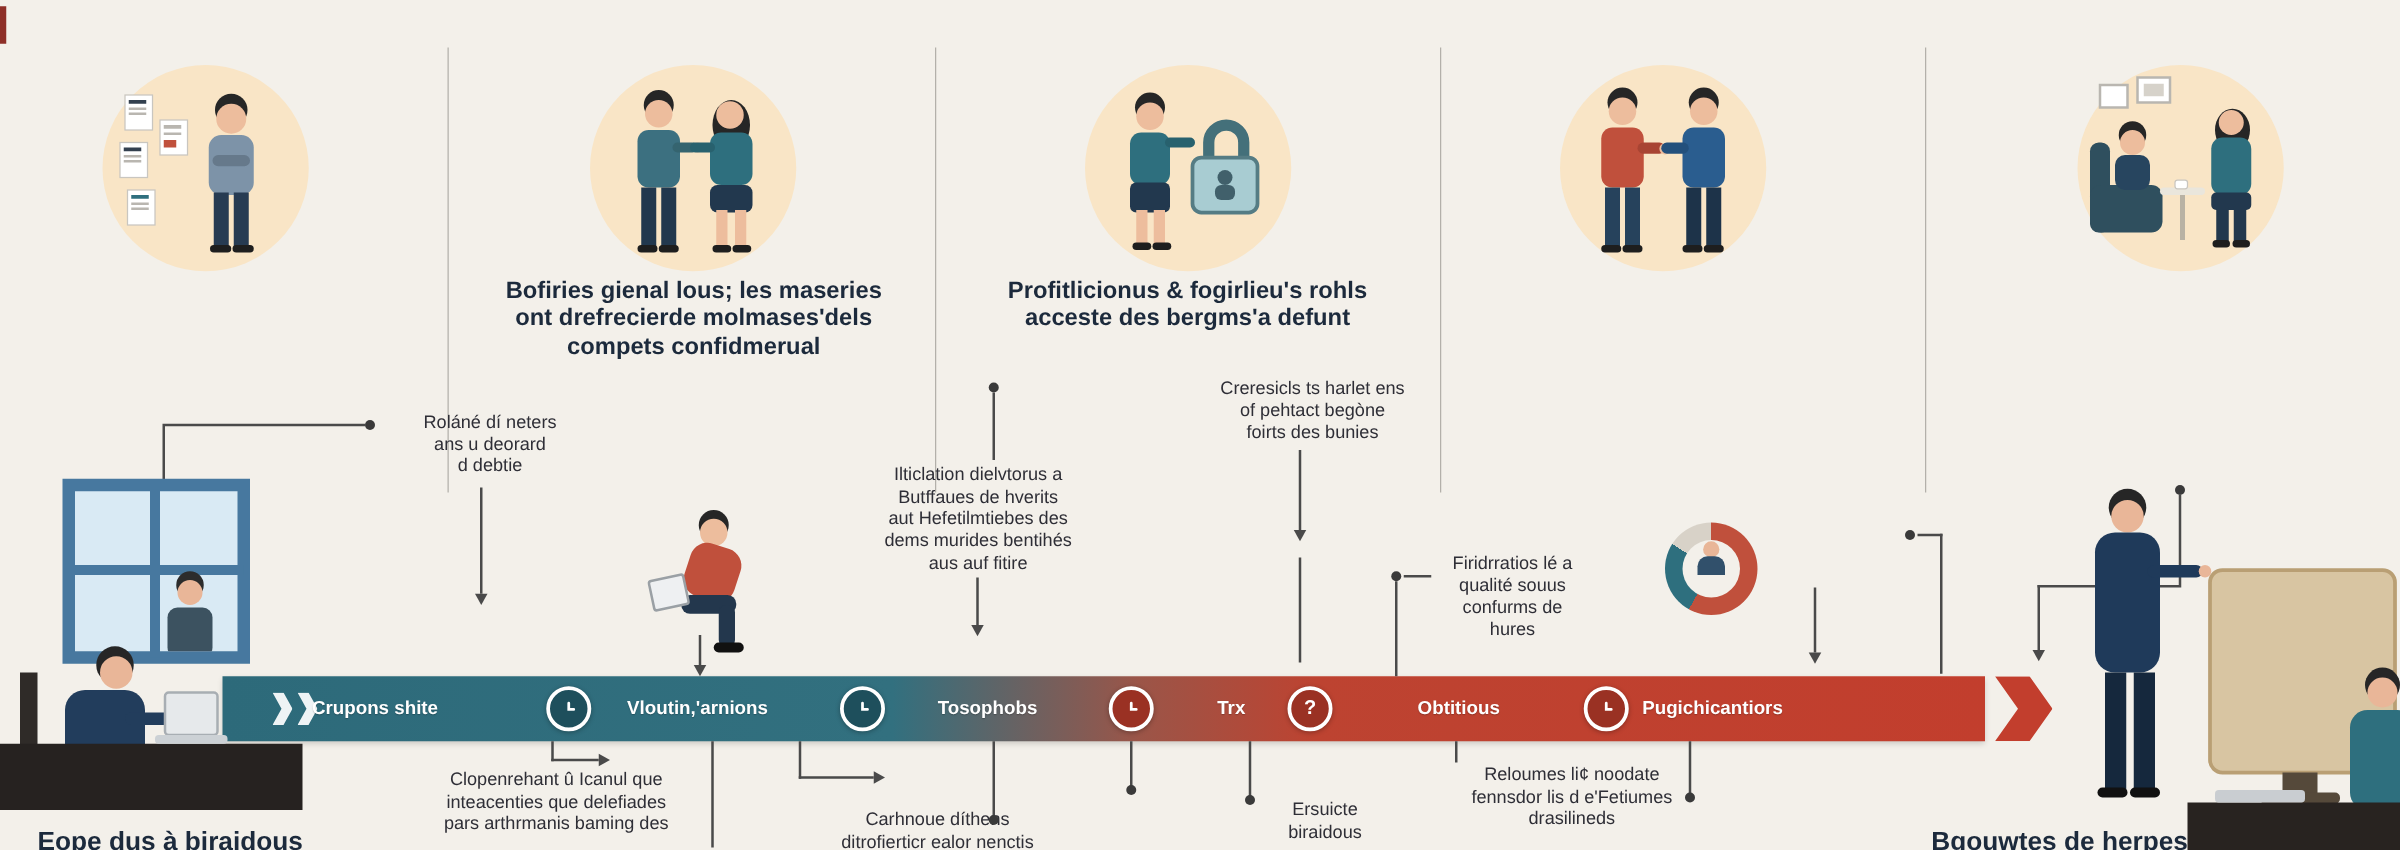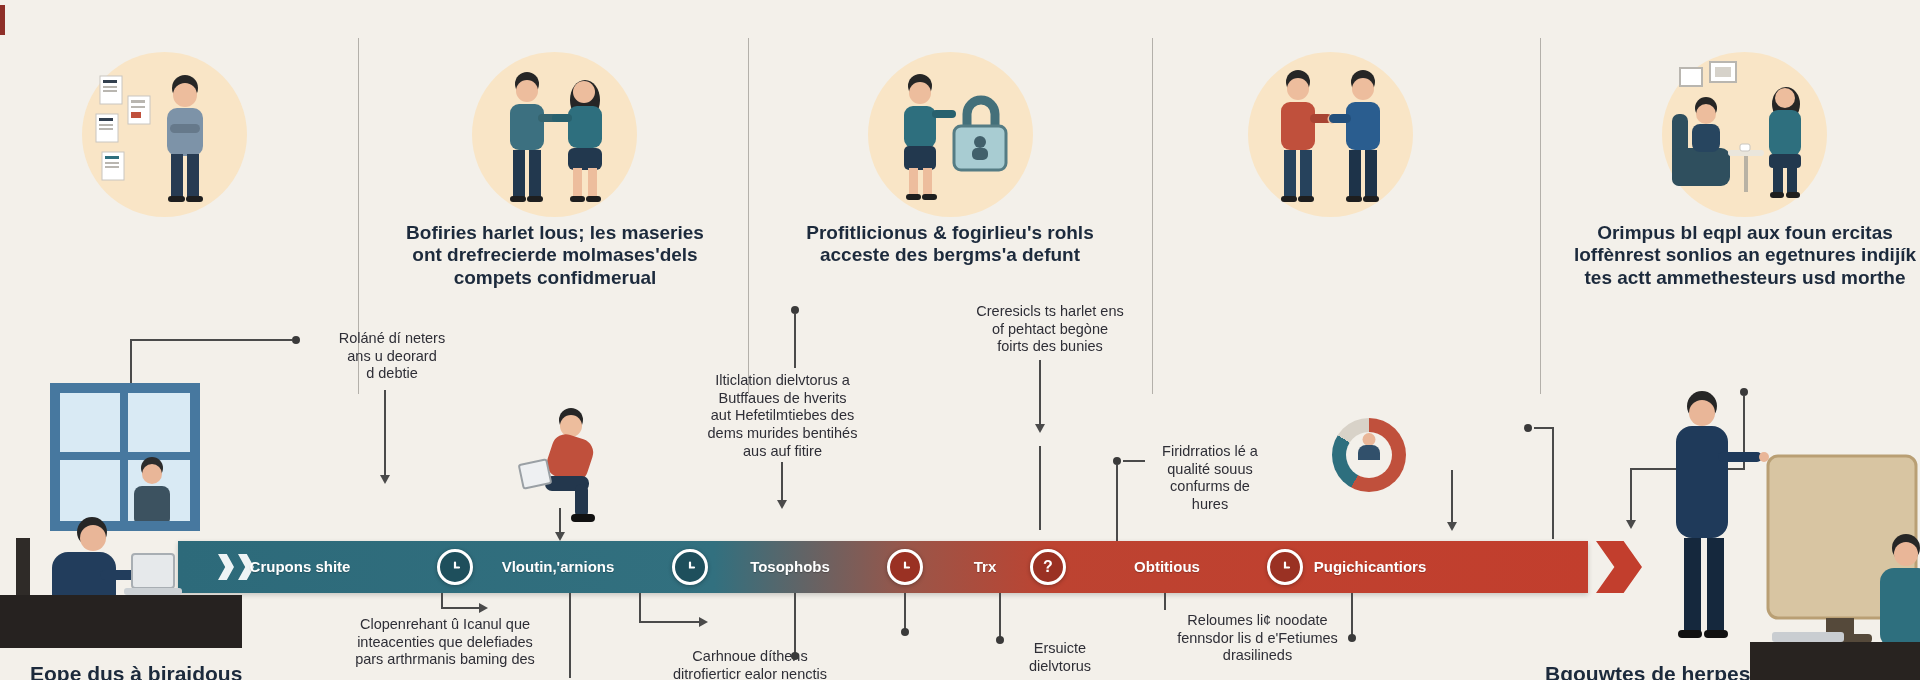--- a/index.html
+++ b/index.html
@@ -182,23 +182,22 @@
         <rect x="107" y="58" width="32" height="46" rx="9" fill="#2e6f7e"></rect>
         <rect x="107" y="102" width="32" height="14" rx="4" fill="#22384e"></rect>
         <rect x="111" y="114" width="10" height="28" fill="#22384e"></rect>
         <rect x="125" y="114" width="10" height="28" fill="#22384e"></rect>
         <rect x="108" y="140" width="14" height="6" rx="3" fill="#1e1e1e"></rect>
         <rect x="124" y="140" width="14" height="6" rx="3" fill="#1e1e1e"></rect>
       </g>
     </svg>
   </div>
 
-  <div class="caption" style="left:390px;top:222px;width:330px">Bofiries harlet lous; les maseries ont drefrecierde molmases'dels compets confidmerual</div>
+  <div class="caption" style="left:390px;top:222px;width:330px">Bofiries gienal lous; les maseries ont drefrecierde molmases'dels compets confidmerual</div>
   <div class="caption" style="left:785px;top:222px;width:330px">Profitlicionus &amp; fogirlieu's rohls acceste des bergms'a defunt</div>
-  <div class="caption" style="left:1570px;top:222px;width:350px">Orimpus bl eqpl aux foun ercitas loffènrest sonlios an egetnures indijík tes actt ammethesteurs usd morthe</div>
 
   <div class="divider" style="left:358px"></div>
   <div class="divider" style="left:748px"></div>
   <div class="divider" style="left:1152px"></div>
   <div class="divider" style="left:1540px"></div>
 
   <div class="ann" style="left:312px;top:330px;width:160px">Roláné dí neters
 ans u deorard
 d debtie</div>
   <div class="ann" style="left:690px;top:372px;width:185px">Ilticlation dielvtorus a
@@ -324,21 +323,21 @@
 
   <div class="vl" style="left:1351px;top:593px;height:43px"></div>
   <div class="dot" style="left:1348px;top:634px"></div>
 
   <div class="ann" style="left:340px;top:616px;width:210px">Clopenrehant û Icanul que
 inteacenties que delefiades
 pars arthrmanis baming des</div>
   <div class="ann" style="left:655px;top:648px;width:190px">Carhnoue díthens
 ditrofierticr ealor nenctis</div>
   <div class="ann" style="left:1015px;top:640px;width:90px">Ersuicte
-dielvtorus</div>
+biraidous</div>
   <div class="ann" style="left:1150px;top:612px;width:215px">Reloumes li¢ noodate
 fennsdor lis d e'Fetiumes
 drasilineds</div>
 
   <div class="blabel" style="left:30px;top:662px;width:200px">Eope dus à biraidous</div>
   <div class="blabel" style="left:1545px;top:662px;width:200px">Bgouwtes de herpes</div>
 
   <svg class="scene" style="left:0px;top:380px" width="270" height="270" viewBox="0 0 270 270">
     <defs>
         <clipPath id="winclip">

